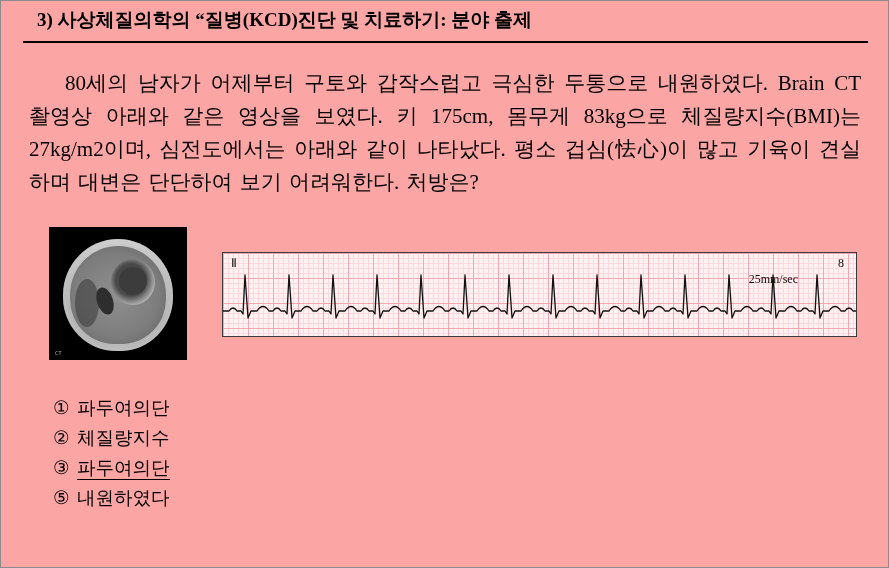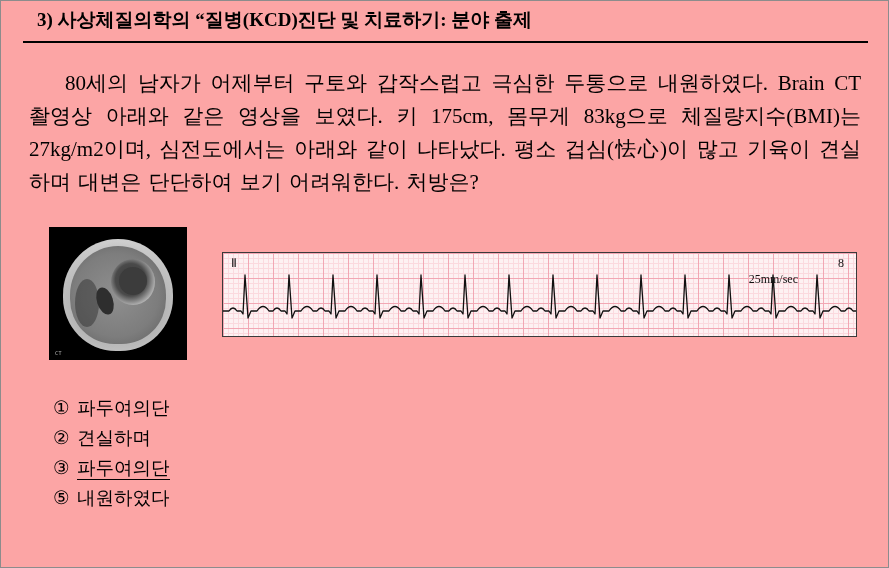--- a/index.html
+++ b/index.html
@@ -231,18 +231,18 @@
         <g id="ecg-traces" fill="none" stroke="#101010" stroke-width="1.3" stroke-linejoin="round" stroke-linecap="round">
             <path d="M 0 58 L 6 58 Q 10 52 14 58 L 18 58 L 20 61 L 22 22 L 25 65 L 28 58 L 34 58 Q 40 49 46 58 L 50 58 Q 54 52 58 58 L 62 58 L 64 61 L 66 22 L 69 65 L 72 58 L 78 58 Q 84 49 90 58 L 94 58 Q 98 52 102 58 L 106 58 L 108 61 L 110 22 L 113 65 L 116 58 L 122 58 Q 128 49 134 58 L 138 58 Q 142 52 146 58 L 150 58 L 152 61 L 154 22 L 157 65 L 160 58 L 166 58 Q 172 49 178 58 L 182 58 Q 186 52 190 58 L 194 58 L 196 61 L 198 22 L 201 65 L 204 58 L 210 58 Q 216 49 222 58 L 226 58 Q 230 52 234 58 L 238 58 L 240 61 L 242 22 L 245 65 L 248 58 L 254 58 Q 260 49 266 58 L 270 58 Q 274 52 278 58 L 282 58 L 284 61 L 286 22 L 289 65 L 292 58 L 298 58 Q 304 49 310 58 L 314 58 Q 318 52 322 58 L 326 58 L 328 61 L 330 22 L 333 65 L 336 58 L 342 58 Q 348 49 354 58 L 358 58 Q 362 52 366 58 L 370 58 L 372 61 L 374 22 L 377 65 L 380 58 L 386 58 Q 392 49 398 58 L 402 58 Q 406 52 410 58 L 414 58 L 416 61 L 418 22 L 421 65 L 424 58 L 430 58 Q 436 49 442 58 L 446 58 Q 450 52 454 58 L 458 58 L 460 61 L 462 22 L 465 65 L 468 58 L 474 58 Q 480 49 486 58 L 490 58 Q 494 52 498 58 L 502 58 L 504 61 L 506 22 L 509 65 L 512 58 L 518 58 Q 524 49 530 58 L 534 58 Q 538 52 542 58 L 546 58 L 548 61 L 550 22 L 553 65 L 556 58 L 562 58 Q 568 49 574 58 L 578 58 Q 582 52 586 58 L 590 58 L 592 61 L 594 22 L 597 65 L 600 58 L 606 58 Q 612 49 618 58 L 622 58 Q 626 52 630 58 L 634 58 L 636 61 L 638 22 L 641 65 L 644 58 L 650 58 Q 656 49 662 58 L 666 58 Q 670 52 674 58 L 678 58 L 680 61 L 682 22 L 685 65 L 688 58 L 694 58 Q 700 49 706 58"></path>
           </g>
       </svg>
     </div>
 
   </div>
 
   <div class="choices">
     <div class="choice"><span class="num">①</span><span class="txt">파두여의단</span></div>
-    <div class="choice"><span class="num">②</span><span class="txt">견실하며</span></div>
+    <div class="choice"><span class="num">②</span><span class="txt">체질량지수</span></div>
     <div class="choice correct"><span class="num">③</span><span class="txt">파두여의단</span></div>
     <div class="choice"><span class="num">⑤</span><span class="txt">내원하였다</span></div>
   </div>
 
 </div>
 
 </body></html>

